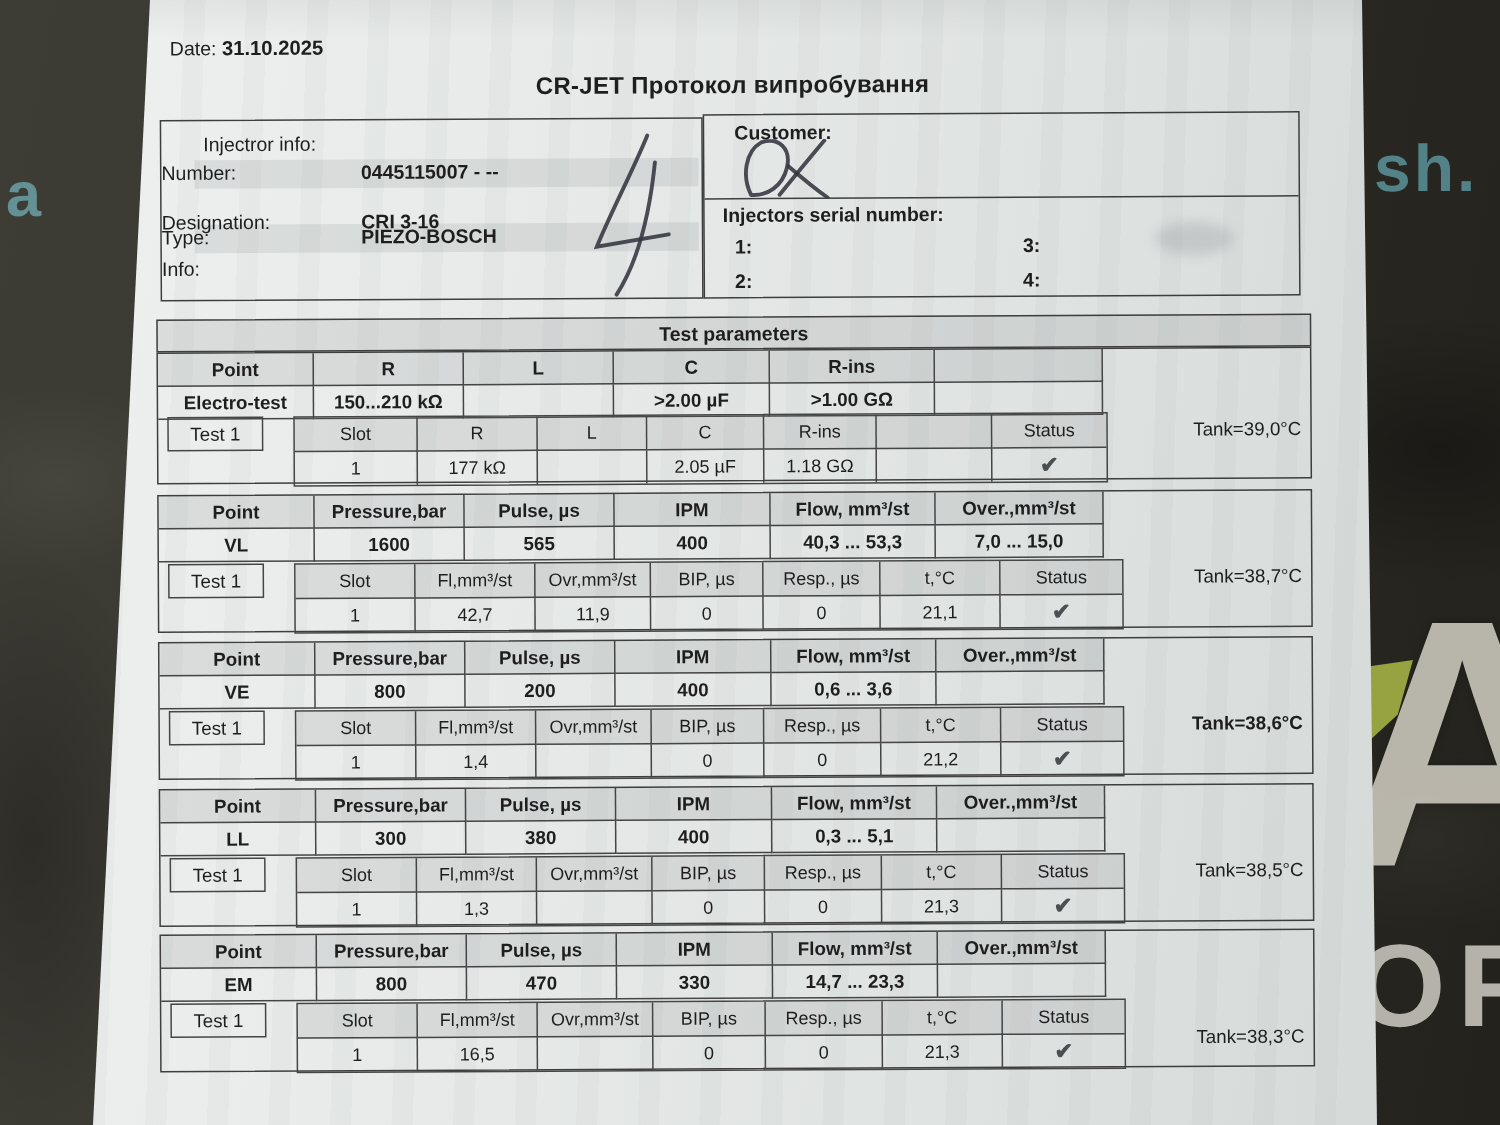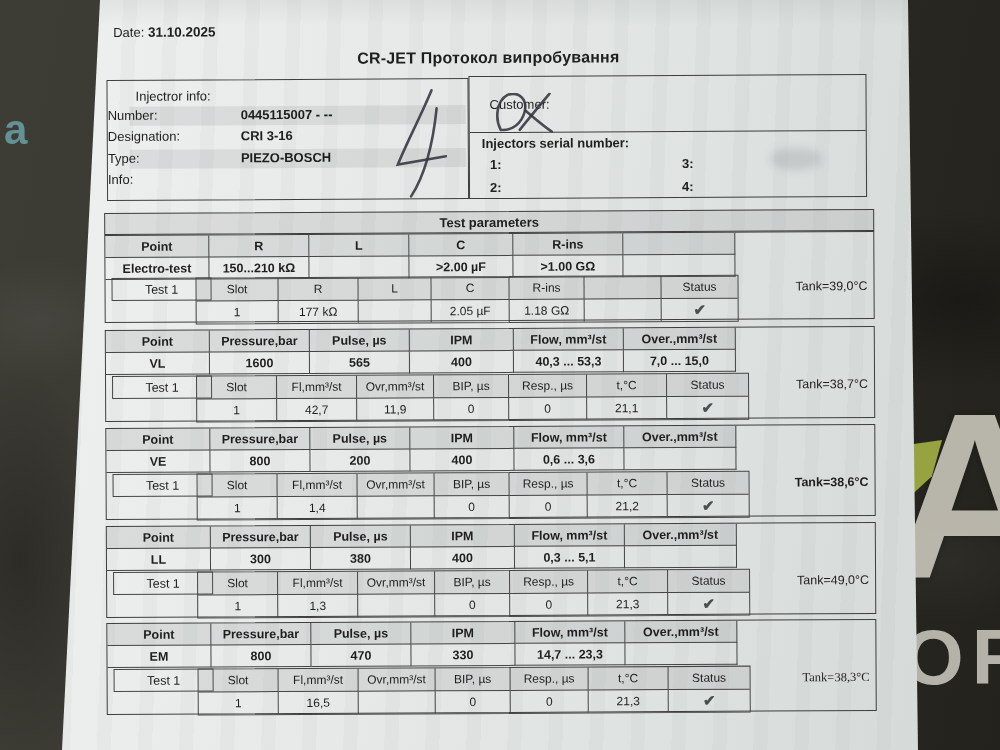--- a/index.html
+++ b/index.html
@@ -51,21 +51,21 @@
 
   .box { position:absolute; border:1.6px solid #3e3e3e; }
   .inj-box { left:108px; top:80px; width:362px; height:121px; }
   .cust-box { left:470px; top:78px; width:398px; height:123px; }
   .gray-band { position:absolute; left:22px; right:2px; height:19px;
                background:rgba(125,130,128,0.16); }
   .inj-heading { position:absolute; left:28px; top:8px; font-size:13px; }
   .inj-row { position:absolute; left:0; display:flex; font-size:13px; }
   .inj-row .lbl { width:126px; }
   .inj-row .val { margin-left:7px; font-weight:bold; }
-  .cust-heading { position:absolute; left:20px; top:20px; font-size:13px; }
+  .cust-heading { position:absolute; left:20px; top:4px; font-size:13px;font-weight:bold; }
   .cust-divider { position:absolute; left:0; right:0; top:55px; border-top:1.4px solid #3e3e3e; }
   .serial-heading { position:absolute; left:12px; top:59px; font-size:13px; font-weight:600; }
   .slot { position:absolute; font-size:13px; font-weight:bold; }
   .hand { position:absolute; }
   .hand path { fill:none; stroke:#343440; stroke-width:2.6; stroke-linecap:round; opacity:.88; }
 
   .tp-bar { position:absolute; left:105px; top:213px; width:770px; height:22px;
             border:1.6px solid #3e3e3e; background:rgba(110,116,114,0.14);
             display:flex; align-items:center; justify-content:center;
             font-size:13px; font-weight:bold; }
@@ -73,40 +73,41 @@
   .section { position:absolute; left:105px; width:770px; border:1.6px solid #3e3e3e; }
   .ptable { display:grid; width:100%;
             grid-template-columns:104px 100px 100px 104px 110px 112px auto; }
   .tc { border-right:1.4px solid #454545; border-bottom:1.4px solid #454545;
         height:22px; display:flex; align-items:center; justify-content:center;
         font-size:12.5px; font-weight:bold; white-space:nowrap; }
   .tc.hd { background:rgba(105,112,110,0.14); }
   .tc.tall { grid-column:7; grid-row:1 / span 2; border-right:none; border-bottom:none;
              height:auto; background:transparent; }
   .sub { position:absolute; left:6px; }
-  .t1cell { position:absolute; left:0; top:0; width:100px; height:23px;
+  .t1cell { position:absolute; left:0; top:0; width:64px; height:23px;
             border:1.4px solid #454545; display:flex; align-items:center; justify-content:center;
             font-size:12.5px; }
   .subgrid { position:absolute; left:84px; top:0; display:grid; border:1.4px solid #454545; }
   .subgrid.point { grid-template-columns:80px 80px 77px 75px 78px 80px 81px; }
   .subgrid.electro { grid-template-columns:82px 80px 73px 78px 75px 77px 76px; }
   .sc { border-right:1.3px solid #454545; height:23px; display:flex; align-items:center;
         justify-content:center; font-size:12px; white-space:nowrap; }
   .sc:nth-child(7n) { border-right:none; }
   .sc.hd { border-bottom:1.3px solid #454545; background:rgba(105,112,110,0.13); }
   .sc.vrow { height:22px; }
   .sc .check { color:#4a4f52; font-size:15px; font-weight:bold; }
   .tank { position:absolute; right:6px; width:130px; text-align:right; font-size:12.5px; }
 </style>
 </head>
 <body>
 
 <div class="scene">
   <div class="bg-mottle"></div>
   <div class="teal-a">a</div>
+  <div class="teal-sh">sh.</div>
   <div class="big-a">A</div>
   <div class="yellow-mark"></div>
   <div class="of-text">OF</div>
 
   <div class="paper">
     <div class="smudge"></div>
   </div>
 
   <div class="content">
 
@@ -118,21 +119,21 @@
     <div class="doc-title">CR-JET Протокол випробування</div>
 
     <div class="box inj-box">
       <div class="gray-band" style="top:26px"></div>
       <div class="gray-band" style="top:69px"></div>
       <div class="inj-heading">Injectror info:</div>
       <div class="inj-row" style="top:27px">
         <span class="lbl">Number:</span>
         <span class="val">0445115007 - --</span>
       </div>
-      <div class="inj-row" style="top:48px">
+      <div class="inj-row" style="top:60px">
         <span class="lbl">Designation:</span>
         <span class="val">CRI 3-16</span>
       </div>
       <div class="inj-row" style="top:70px">
         <span class="lbl">Type:</span>
         <span class="val">PIEZO-BOSCH</span>
       </div>
       <div class="inj-row" style="top:91px">
         <span class="lbl">Info:</span>
         <span class="val"></span>
@@ -308,21 +309,21 @@
               <div class="sc vrow">1,3</div>
               <div class="sc vrow"></div>
               <div class="sc vrow">0</div>
               <div class="sc vrow">0</div>
               <div class="sc vrow">21,3</div>
               <div class="sc vrow">
                 <span class="check">✔</span>
               </div>
             </div>
           </div>
-          <div class="tank" style="top: 50px;">Tank=49,0°C</div>
+          <div class="tank" style="top: 50px;">Tank=38,5°C</div>
         </div>
         <div class="section" style="top: 623px; height: 92px;">
           <div class="ptable">
             <div class="tc hd">Point</div>
             <div class="tc hd">Pressure,bar</div>
             <div class="tc hd">Pulse, µs</div>
             <div class="tc hd">IPM</div>
             <div class="tc hd">Flow, mm³/st</div>
             <div class="tc hd">Over.,mm³/st</div>
             <div class="tc">EM</div>
@@ -347,17 +348,17 @@
               <div class="sc vrow">16,5</div>
               <div class="sc vrow"></div>
               <div class="sc vrow">0</div>
               <div class="sc vrow">0</div>
               <div class="sc vrow">21,3</div>
               <div class="sc vrow">
                 <span class="check">✔</span>
               </div>
             </div>
           </div>
-          <div class="tank" style="top: 50px; font-family: Liberation Serif, serif;">Tank=38,3°C</div>
+          <div class="tank" style="top: 64px;">Tank=38,3°C</div>
         </div>
       </div>
   </div>
 </div>
 
 </body></html>

